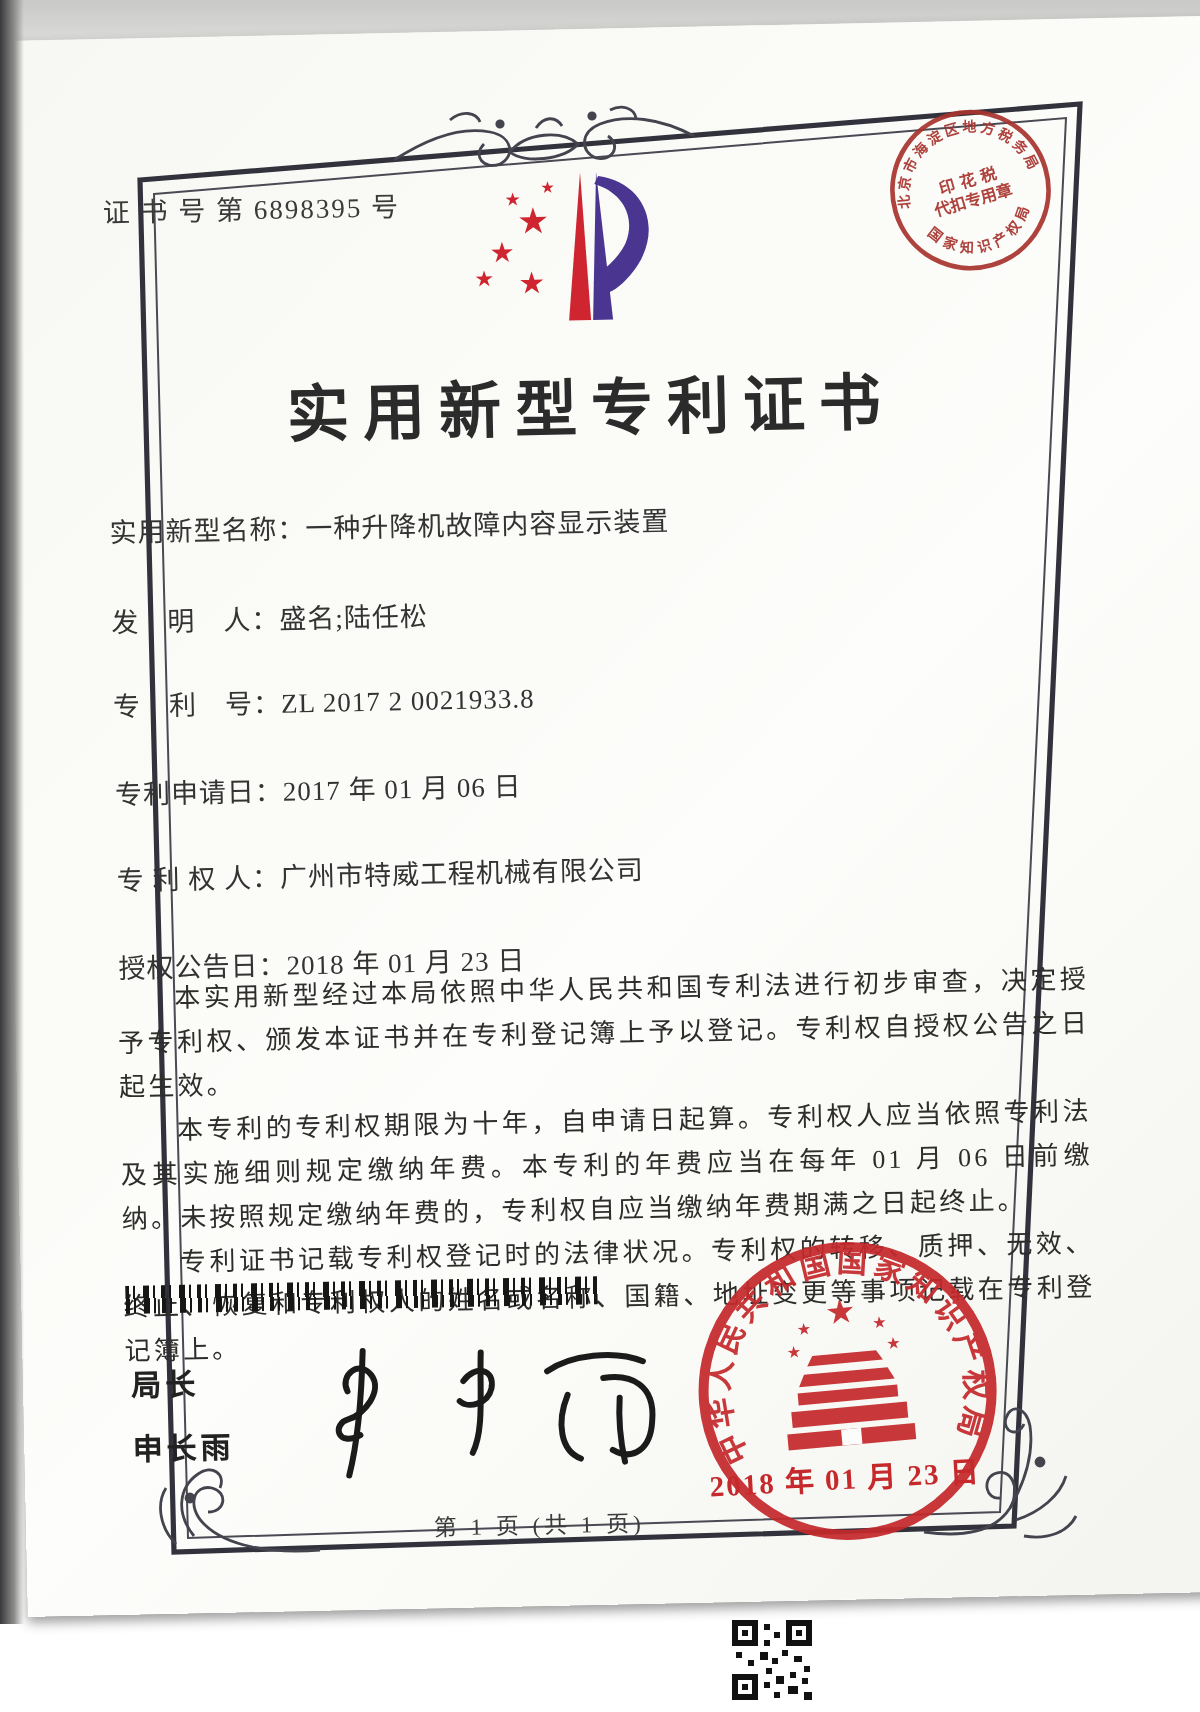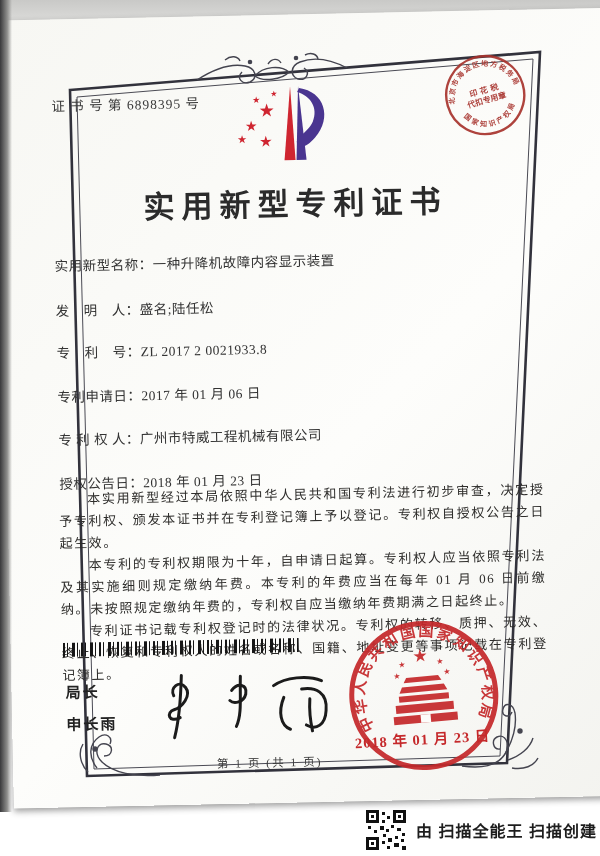--- a/index.html
+++ b/index.html
@@ -212,14 +212,13 @@
         <rect x="17" y="24" width="3" height="3"></rect>
         <rect x="22" y="28" width="4" height="4"></rect>
       <rect x="29" y="26" width="3" height="3"></rect>
         <rect x="16" y="31" width="3" height="3"></rect>
         <rect x="28" y="33" width="5" height="4"></rect>
       <rect x="35" y="29" width="3" height="3"></rect>
         <rect x="21" y="36" width="3" height="3"></rect>
         <rect x="36" y="36" width="4" height="4"></rect>
     </g>
   </svg>
-  <span class="scan-text">由 扫描全能王 扫描创建</span>
 </div>
 
 </body></html>

